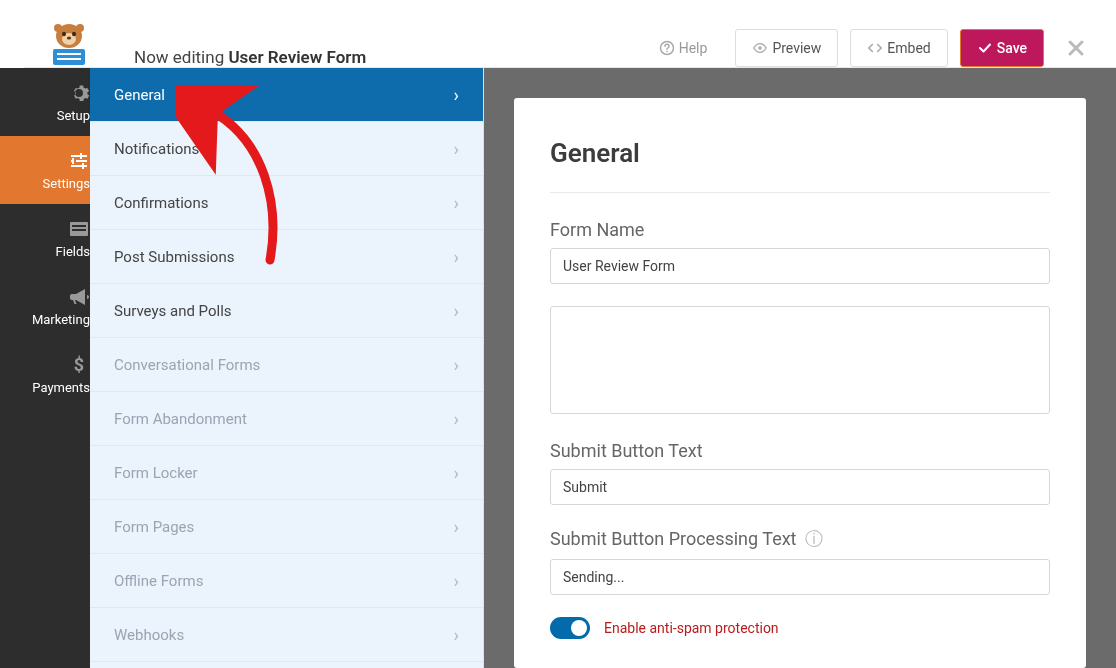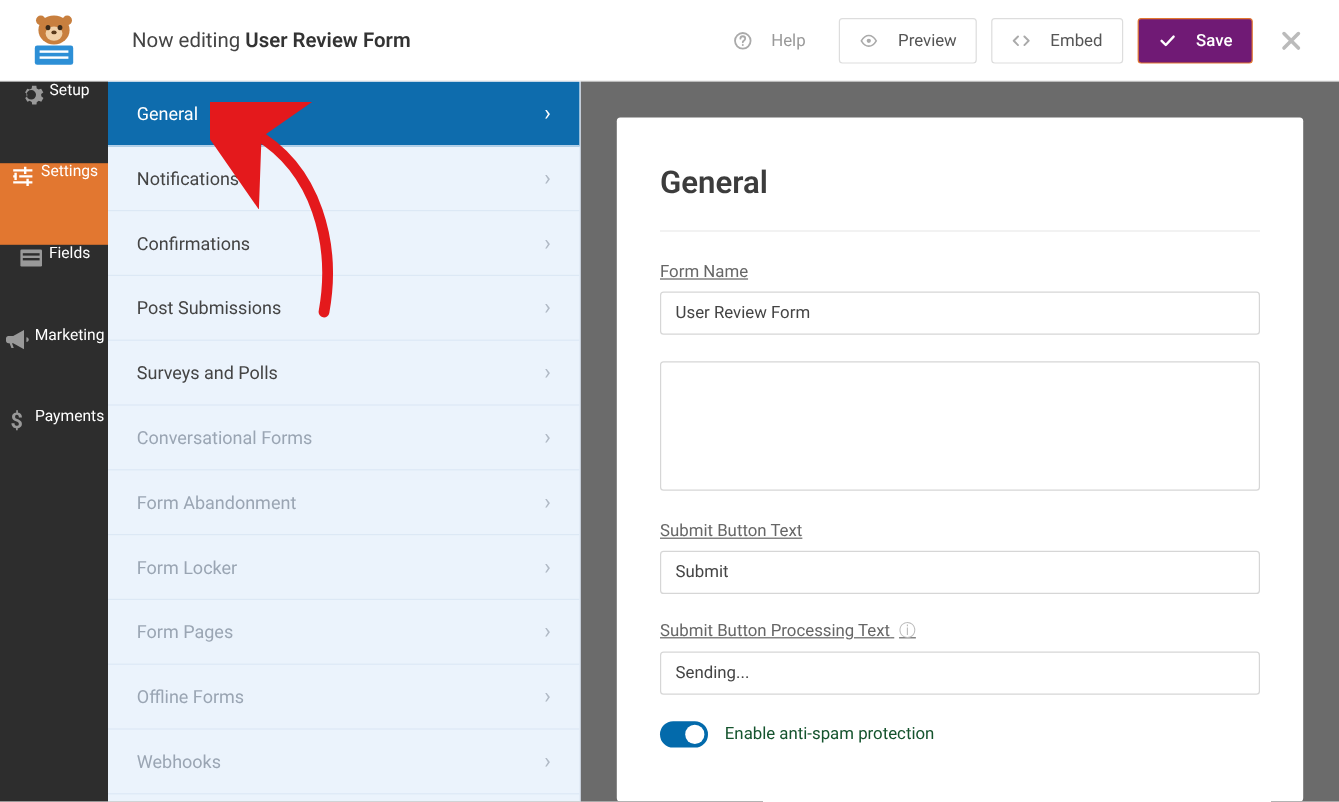--- a/index.html
+++ b/index.html
@@ -1,51 +1,51 @@
 <!DOCTYPE html>
 <html><head>
 <meta charset="utf-8">
 <style>
 * { box-sizing: border-box; margin: 0; padding: 0; }
 body { font-family: -apple-system, BlinkMacSystemFont, "Segoe UI", Roboto, Arial, sans-serif; width: 1116px; height: 668px; overflow: hidden; background: #fff; }
 .app { display: flex; flex-direction: column; height: 100%; }
-.topbar { display: flex; align-items: center; height: 68px; border-bottom: 1px solid #e8e8e8; background: #fff; }
+.topbar { display: flex; align-items: flex-end; height: 68px; border-bottom: 1px solid #e8e8e8; background: #fff; margin-left: 24px; }
 .logo-cell { width: 90px; display: flex; justify-content: center; align-items: center; }
 .logo { width: 48px; height: 44px; position: relative; }
 .title-cell { flex: 1; padding-left: 20px; font-size: 17px; color: #444; }
 .title-cell .form-name { font-weight: 600; color: #333; }
 .topbar-right { display: flex; align-items: center; gap: 12px; padding-right: 20px; }
-.btn { display: flex; align-items: center; gap: 16px; height: 38px; padding: 0 16px; border: 1px solid #ddd; border-radius: 3px; background: #fff; font-size: 14px; color: #555; cursor: pointer; }
+.btn { display: flex; align-items: center; gap: 4px; height: 38px; padding: 0 16px; border: 1px solid #ddd; border-radius: 3px; background: #fff; font-size: 14px; color: #555; cursor: pointer; }
 .btn.plain { border: none; background: transparent; color: #999; }
-.btn.save { background: #701a75; border-color: #e27730; color: #fff; font-weight: 500; }
+.btn.save { background: #be185d; border-color: #e27730; color: #fff; font-weight: 500; }
 .btn .ic { width: 16px; height: 16px; display: flex; align-items: center; justify-content: center; color: #aaa; }
 .btn.save .ic { color: #fff; }
 .close-x { width: 40px; display: flex; justify-content: center; cursor: pointer; color: #bbb; }
 .body { display: flex; flex: 1; min-height: 0; }
 .sidebar { width: 90px; background: #2d2d2d; display: flex; flex-direction: column; }
-.side-item { height: 68px; display: flex; justify-content: center; align-items: flex-start; gap: 4px; color: #fff; cursor: pointer; font-size: 13px; }
+.side-item { height: 68px; display: flex; flex-direction: column; justify-content: center; align-items: flex-end; gap: 4px; color: #fff; cursor: pointer; font-size: 13px; }
 .side-item .side-ic { color: #999; width: 22px; height: 22px; display: flex; align-items: center; justify-content: center; }
 .side-item.active { background: #e27730; }
 .side-item.active .side-ic { color: #fff; }
 .panel { width: 394px; background: #ebf3fc; border-right: 1px solid #d6e2f0; display: flex; flex-direction: column; overflow: hidden; }
 .panel-item { display: flex; align-items: center; justify-content: space-between; height: 54px; padding: 0 24px; border-bottom: 1px solid #dce8f5; font-size: 15px; color: #444; cursor: pointer; position: relative; }
 .panel-item.selected { background: #0e6cad; color: #fff; }
 .panel-item.disabled { color: #9aa5b3; }
 .panel-item .chev { color: #b0b9c5; font-size: 18px; }
 .panel-item.selected .chev { color: #fff; }
 .canvas { flex: 1; background: #6b6b6b; padding: 30px 30px 0 30px; overflow: hidden; }
 .card { background: #fff; border-radius: 3px; padding: 40px 36px; height: 100%; overflow: hidden; }
 .card h1 { font-size: 26px; font-weight: 600; color: #3c3c3c; margin-bottom: 24px; }
 .card hr { border: none; border-top: 1px solid #eaeaea; margin-bottom: 26px; }
 .field { margin-bottom: 22px; }
-.field-label { display: block; font-size: 14px; color: #666; margin-bottom: 8px; text-decoration: underline; }
+.field-label { display: block; font-size: 18px; color: #666; margin-bottom: 8px; }
 .field-label .hint { color: #bbb; margin-left: 4px; }
 .text-input, .textarea { width: 100%; border: 1px solid #d6d6d6; border-radius: 3px; padding: 9px 12px; font-size: 14px; color: #444; font-family: inherit; }
 .textarea { height: 108px; resize: none; }
-.toggle-row { display: flex; align-items: center; gap: 14px; font-size: 14px; color: #14532d; }
+.toggle-row { display: flex; align-items: center; gap: 14px; font-size: 14px; color: #b91c1c; }
 .toggle { width: 40px; height: 22px; border-radius: 11px; background: #036aab; position: relative; cursor: pointer; }
 .toggle::after { content: ''; position: absolute; width: 16px; height: 16px; background: #fff; border-radius: 50%; top: 3px; right: 3px; }
 .annotation { position: absolute; pointer-events: none; z-index: 50; }
 </style>
 </head>
 <body>
 
 <div class="app">
   <div class="topbar">
     <div class="logo-cell">

